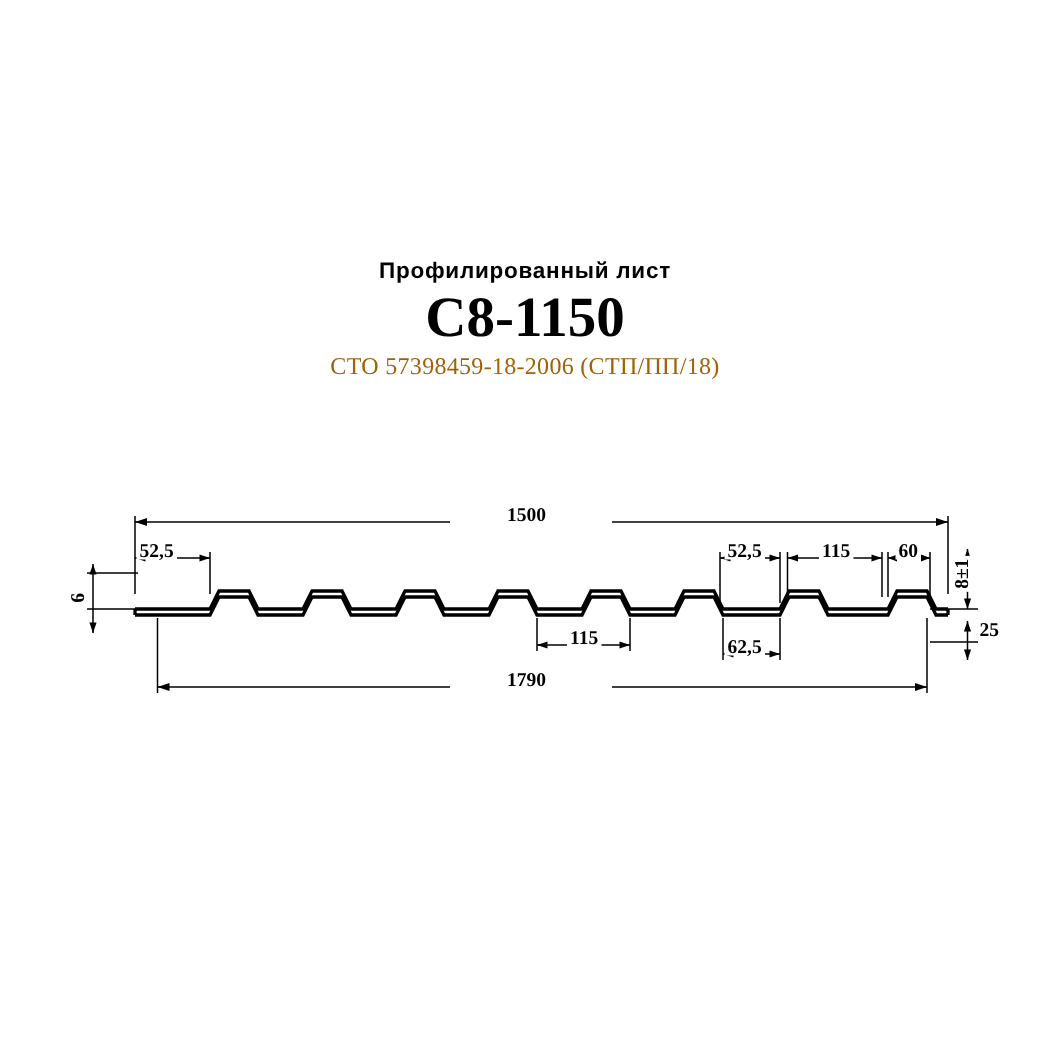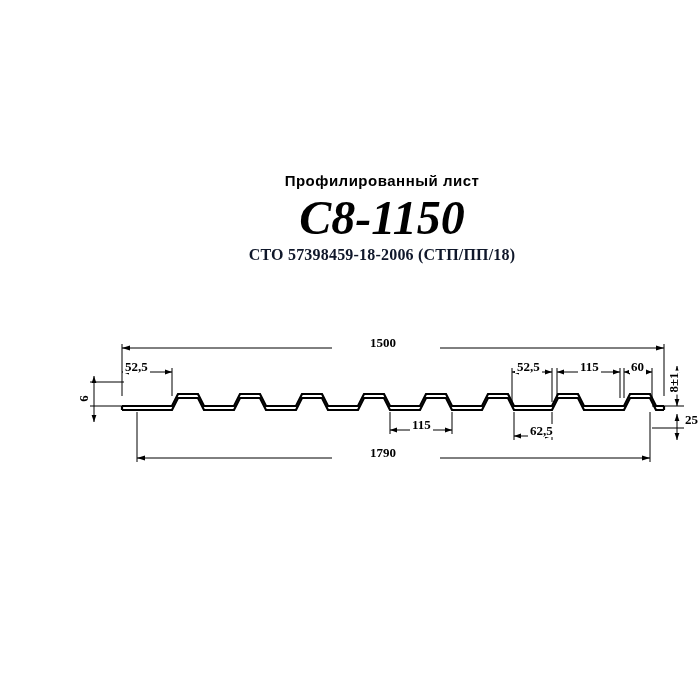--- a/index.html
+++ b/index.html
@@ -11,52 +11,50 @@
     width: 700px;
     height: 700px;
     overflow: hidden;
     font-family: "Liberation Sans", sans-serif;
     color: #000000;
   }
   .page {
     position: relative;
     width: 608px;
     height: 700px;
-    margin-left: 32px;
   }
   .title-block {
     position: absolute;
     top: 172px;
     left: 0;
     width: 700px;
     text-align: center;
   }
   .subtitle-top {
     font-family: "Liberation Sans", sans-serif;
     font-size: 15px;
     font-weight: bold;
     letter-spacing: 0.5px;
     color: #000;
     margin-bottom: 4px;
   }
   .main-title {
     font-family: "Liberation Serif", serif;
-    font-size: 48px;
+    font-size: 38px;
     font-weight: bold;
     line-height: 1.05;
     color: #000;
     letter-spacing: 0px;
-    font-style: italic;
   }
   .standard-line {
     font-family: "Liberation Serif", serif;
     font-size: 16px;
-    font-weight: bold;
+    font-weight: normal;
     margin-top: 3px;
-    color: #0f172a;
+    color: #a16207;
     letter-spacing: 0.2px;
   }
   .drawing {
     position: absolute;
     top: 310px;
     left: 0;
     width: 700px;
     height: 180px;
   }
   .dim-label {
@@ -207,17 +205,17 @@
 
     <div class="dim-label" style="left:336px; top:26px;">1500</div>
     <div class="dim-label" style="left:91px; top:50px;">52,5</div>
     <div class="dim-label" style="left:483px; top:50px;">52,5</div>
     <div class="dim-label" style="left:546px; top:50px;">115</div>
     <div class="dim-label" style="left:597px; top:50px;">60</div>
     <div class="dim-label vert" style="left:629px; top:66px; transform: rotate(-90deg);">8±1</div>
     <div class="dim-label vert" style="left:46px; top:82px; transform: rotate(-90deg);">6</div>
     <div class="dim-label" style="left:651px; top:103px;">25</div>
     <div class="dim-label" style="left:378px; top:108px;">115</div>
-    <div class="dim-label" style="left:496px; top:114px;">62,5</div>
+    <div class="dim-label" style="left:483px; top:114px;">62,5</div>
     <div class="dim-label" style="left:336px; top:136px;">1790</div>
   </div>
 
 </div>
 
 </body></html>

